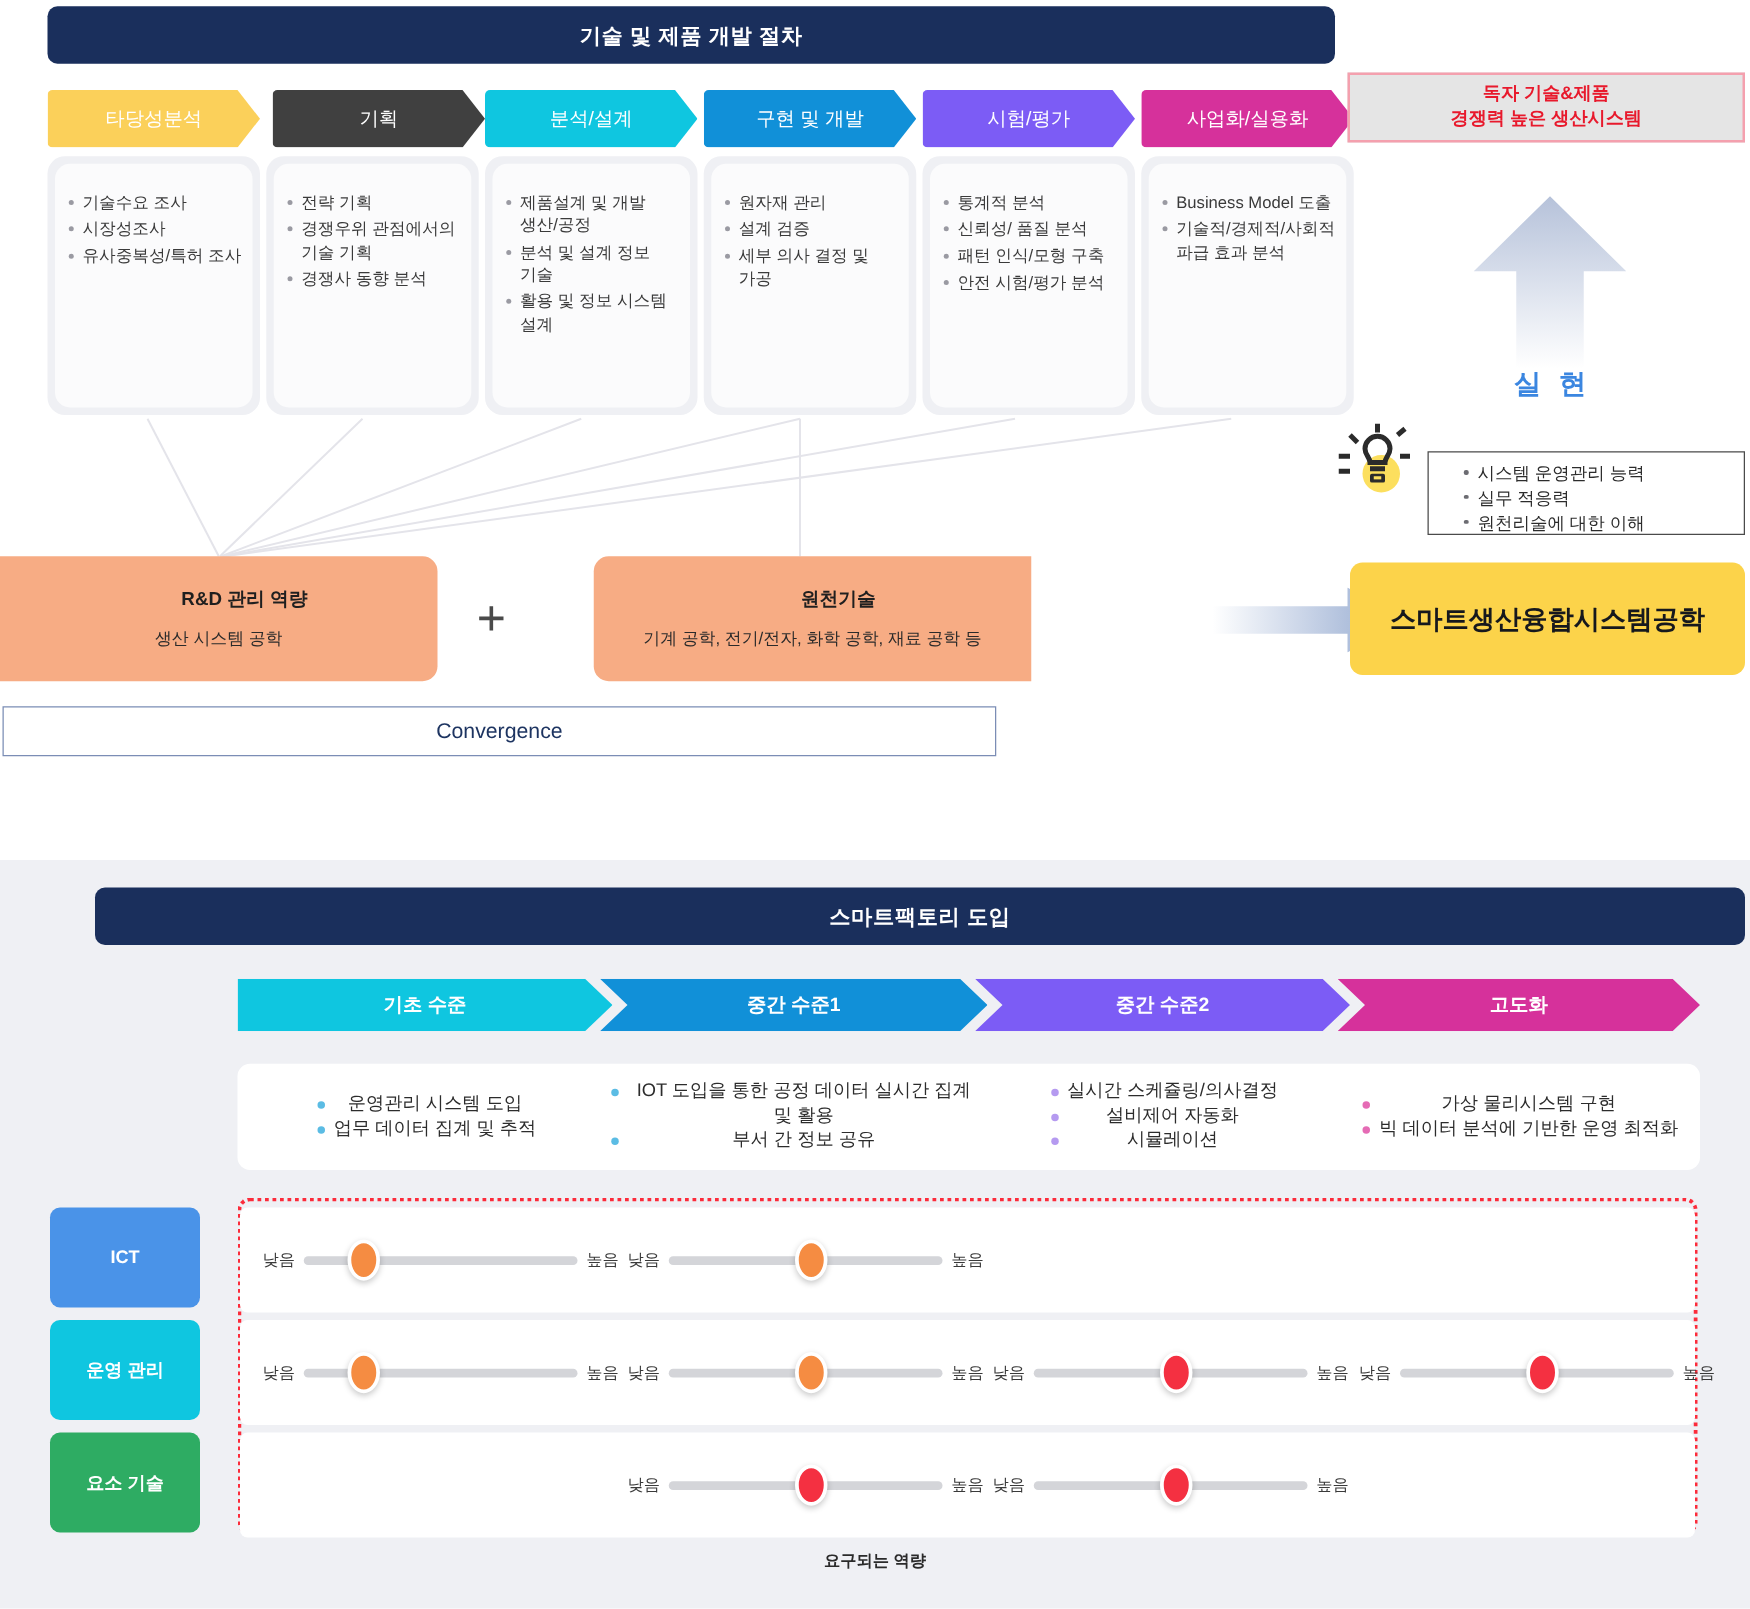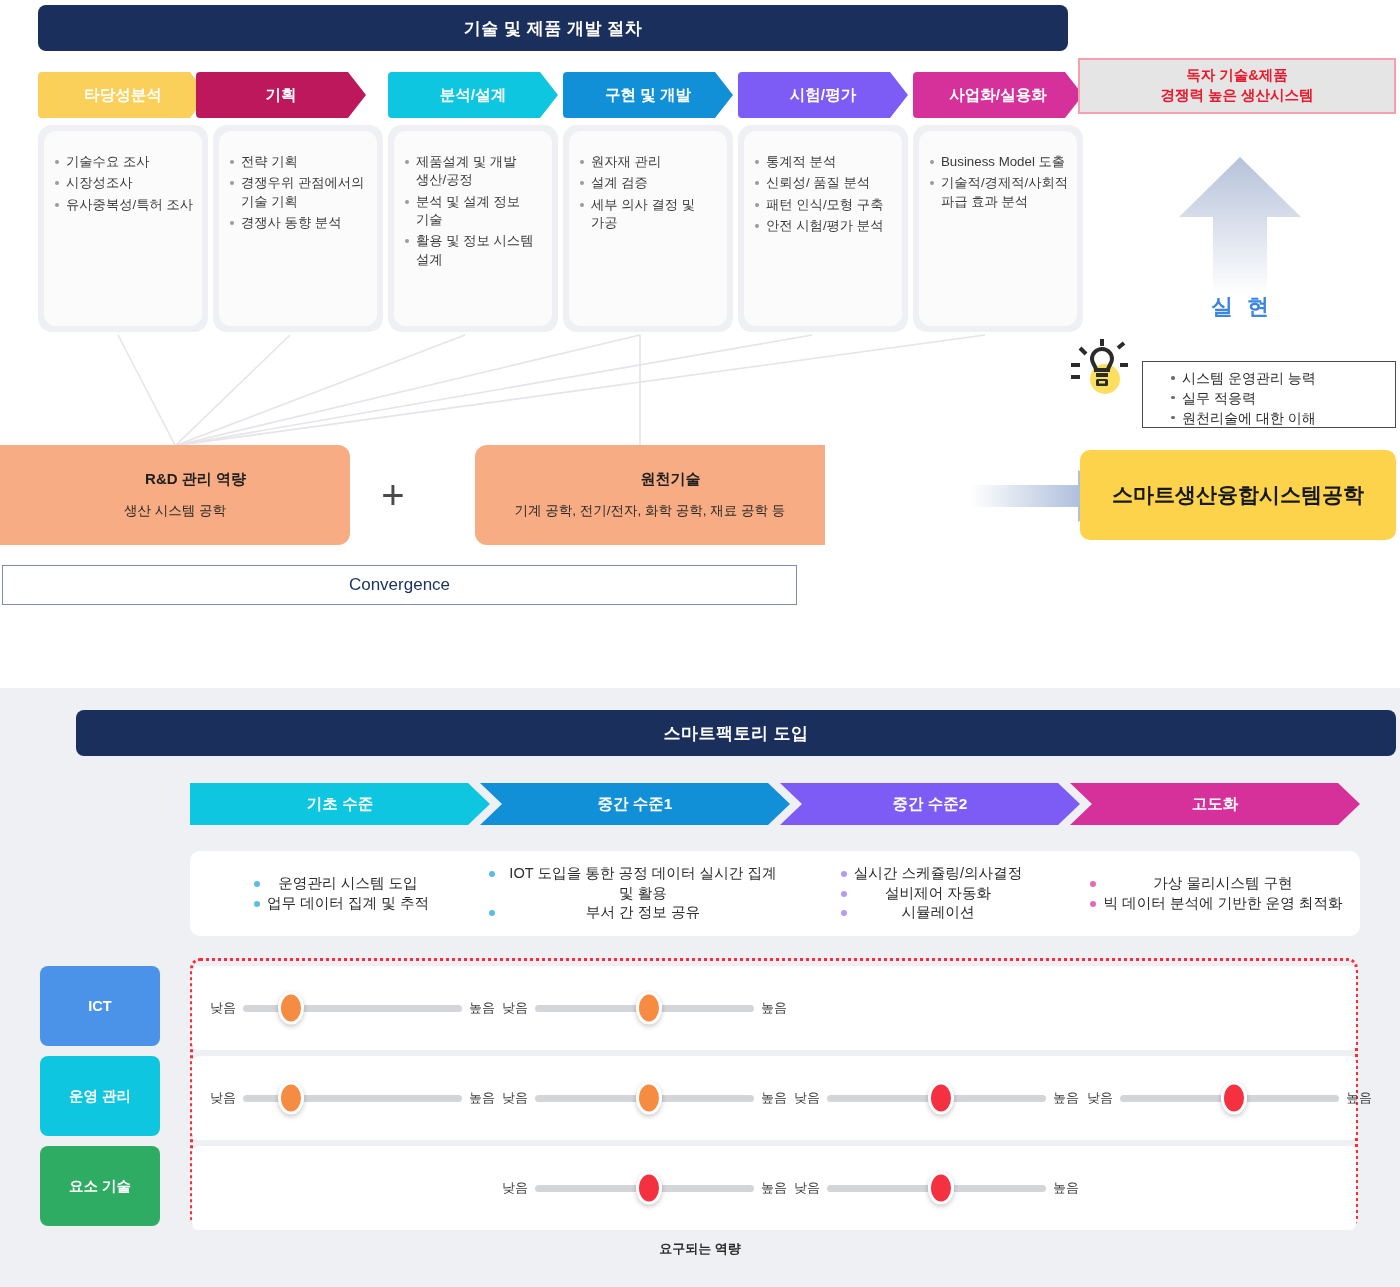--- a/index.html
+++ b/index.html
@@ -19,21 +19,21 @@
     background: #1a2f5c; border-radius: 8px;
     color: #fff; font-size: 17px; font-weight: bold;
     display: flex; align-items: center; justify-content: center; letter-spacing: .5px;
   }
 
   
   .chev-row { position: absolute; left: 38px; top: 72px; width: 1035px; height: 46px; }
   .chev {
     position: absolute; top: 0; height: 46px;
     display: flex; align-items: center; justify-content: center;
-    color: #fff; font-weight: bold; font-size: 15.5px;
+    color: #fff; font-weight: normal; font-size: 15.5px;
     clip-path: polygon(0 0, calc(100% - 18px) 0, 100% 50%, calc(100% - 18px) 100%, 0 100%);
     border-radius: 4px 0 0 4px;
   }
 
   
   .cards { position: absolute; left: 38px; top: 125px; width: 1035px; height: 207px; }
   .card-wrap {
     position: absolute; top: 0; height: 207px;
     background: #eff0f4; border-radius: 14px; padding: 6px;
   }
@@ -182,21 +182,21 @@
 <body>
 
 <div class="page">
 
   <div class="sec-top">
 
     <div class="title-bar">기술 및 제품 개발 절차</div>
 
     <div class="chev-row" id="chev-row">
         <div class="chev" style="left: 0px; width: 170px; background: rgb(251, 208, 90);">타당성분석</div>
-        <div class="chev" style="left: 158px; width: 170px; background: #be185d;">기획</div>
+        <div class="chev" style="left: 180px; width: 170px; background: #404040;">기획</div>
         <div class="chev" style="left: 350px; width: 170px; background: rgb(15, 198, 224);">분석/설계</div>
         <div class="chev" style="left: 525px; width: 170px; background: rgb(17, 144, 216);">구현 및 개발</div>
         <div class="chev" style="left: 700px; width: 170px; background: rgb(124, 92, 245);">시험/평가</div>
         <div class="chev" style="left: 875px; width: 170px; background: rgb(214, 49, 155);">사업화/실용화</div>
       </div>
 
     <div class="cards" id="cards">
         <div class="card-wrap" style="left: 0px; width: 170px;">
           <div class="card-inner">
             <ul>

